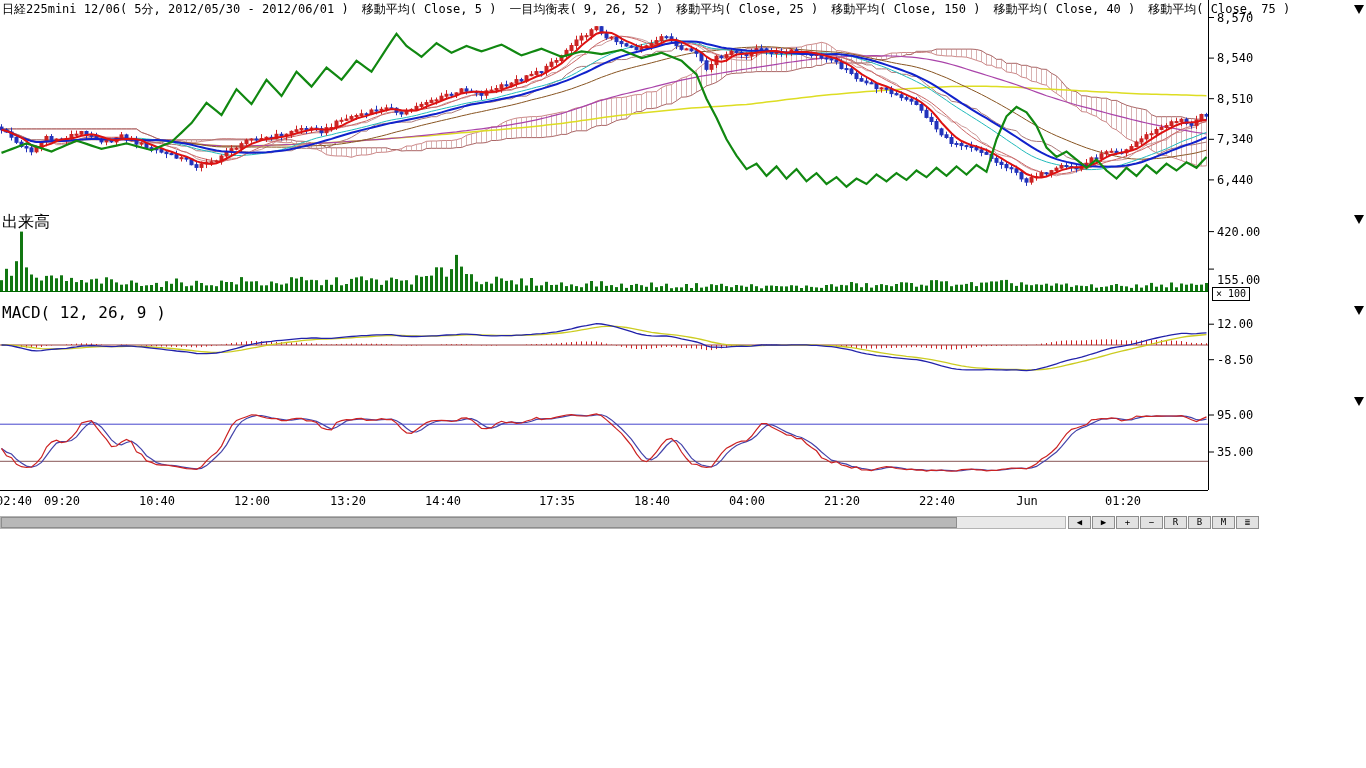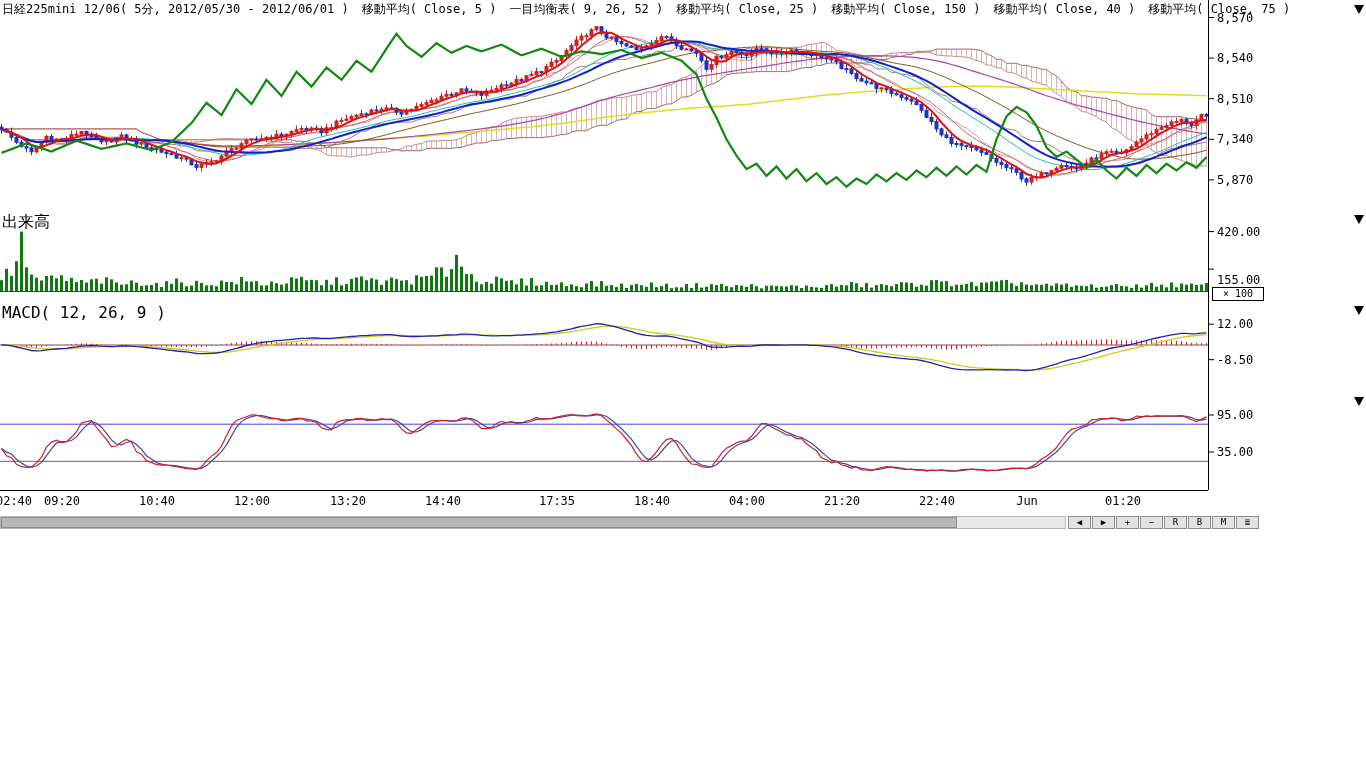--- a/index.html
+++ b/index.html
@@ -5,21 +5,21 @@
   html,body{margin:0;padding:0;background:#fff;}
   #app{position:relative;width:1366px;height:768px;background:#fff;overflow:hidden;
        font-family:"DejaVu Sans Mono","Liberation Mono",monospace;color:#000;}
   #chart{position:absolute;left:0;top:0;z-index:1;}
   .legend-row{position:absolute;left:2px;white-space:nowrap;font-size:12px;z-index:6;}
   .legend-item{margin-right:13px;}
   .panel-title{position:absolute;font-size:16px;z-index:6;white-space:nowrap;}
   .ytick{position:absolute;left:1217px;font-size:12px;z-index:6;white-space:nowrap;}
   .xtick{position:absolute;top:494px;font-size:12px;z-index:6;transform:translateX(-50%);white-space:nowrap;}
   .badge{position:absolute;left:1212px;top:287px;border:1px solid #000;background:#fff;
-         font-size:10px;line-height:12px;height:12px;padding:0 10px;z-index:6;}
+         font-size:10px;line-height:12px;height:12px;padding:0 3px;z-index:6;}
   .scrollbar{position:absolute;left:0;top:516px;width:1066px;height:13px;background:#e9e9e9;
              border:1px solid #b4b4b4;box-sizing:border-box;z-index:6;}
   .scroll-thumb{position:absolute;left:0;top:0;width:956px;height:11px;background:#b8b8b8;
                 border:1px solid #8d8d8d;box-sizing:border-box;}
   .toolbar{position:absolute;left:1068px;top:516px;height:13px;display:flex;z-index:6;}
   .tbtn{width:23px;height:13px;border:1px solid #8d8d8d;background:#e2e2e2;font-size:9px;
         line-height:11px;text-align:center;box-sizing:border-box;margin-right:1px;cursor:pointer;}
   .parrow{position:absolute;left:1354px;width:0;height:0;border-left:5px solid transparent;
           border-right:5px solid transparent;border-top:9px solid #000;cursor:pointer;z-index:6;}
 </style>
@@ -1263,21 +1263,21 @@
       <div class="tbtn">−</div>
       <div class="tbtn">R</div>
       <div class="tbtn">B</div>
       <div class="tbtn">M</div>
       <div class="tbtn">≣</div>
     </div>
 <div class="ytick" style="top: 10.5333px;">8,570</div>
     <div class="ytick" style="top: 51.1333px;">8,540</div>
     <div class="ytick" style="top: 91.7333px;">8,510</div>
     <div class="ytick" style="top: 132.333px;">7,340</div>
-    <div class="ytick" style="top: 172.933px;">5,870</div>
+    <div class="ytick" style="top: 172.933px;">6,440</div>
     <div class="ytick" style="top: 224.566px;">420.00</div>
     <div class="ytick" style="top: 273px;">155.00</div>
     <div class="ytick" style="top: 317.231px;">12.00</div>
     <div class="ytick" style="top: 352.712px;">-8.50</div>
     <div class="ytick" style="top: 407.985px;">95.00</div>
     <div class="ytick" style="top: 445.005px;">35.00</div>
     <div class="xtick" style="left: 14px;">02:40</div>
     <div class="xtick" style="left: 62px;">09:20</div>
     <div class="xtick" style="left: 157px;">10:40</div>
     <div class="xtick" style="left: 252px;">12:00</div>

